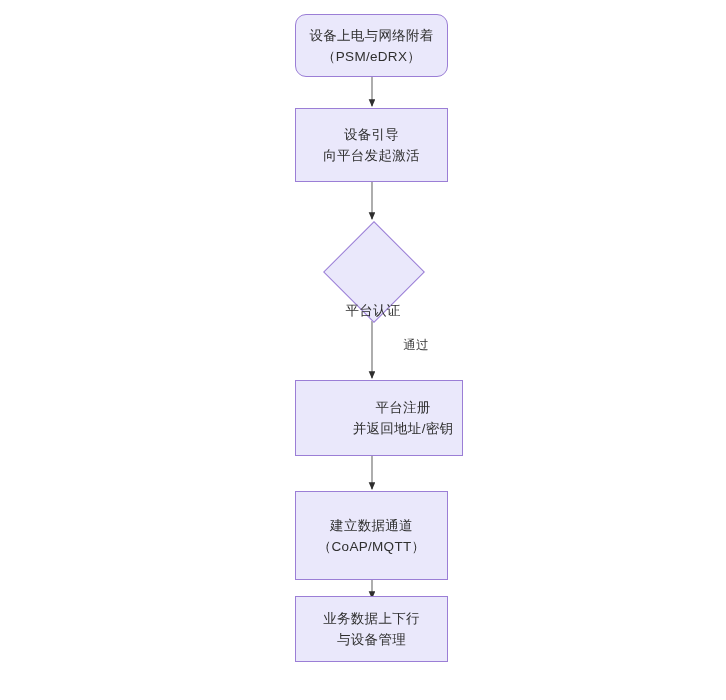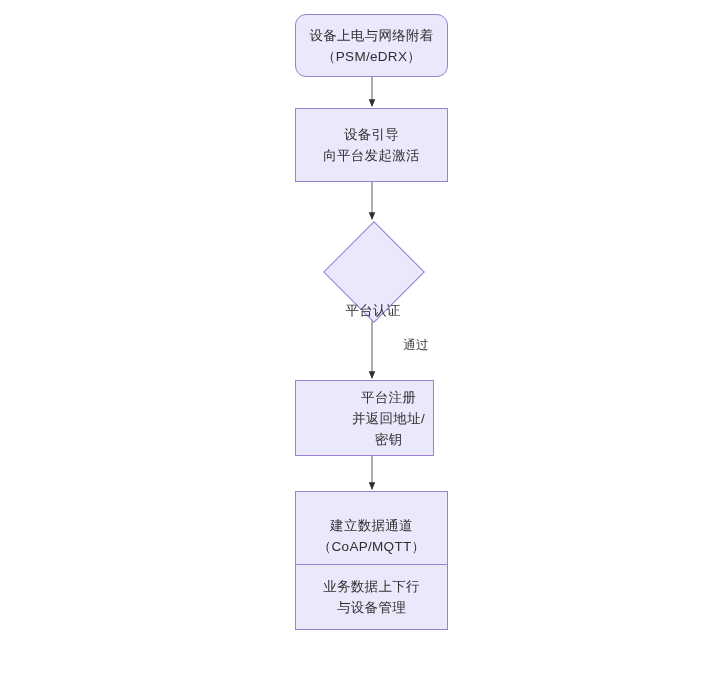--- a/index.html
+++ b/index.html
@@ -130,28 +130,28 @@
 
   <div class="node-decision" style="left:323px; top:221px; width:100px; height:100px;">
     <span class="diamond-shape"></span>
     <span class="node-text">平台认证</span>
   </div>
 
   <div class="edge-label" style="left:372px; top:336px;margin-left:44px;">
     <span>通过</span>
   </div>
 
-  <div class="node" style="left:295px; top:380px; width:139px; height:76px;padding-left:48px;">
+  <div class="node" style="left:295px; top:380px; width:168px; height:76px;padding-left:48px;">
     <span class="node-text">平台注册
 并返回地址/密钥</span>
   </div>
 
   <div class="node" style="left:295px; top:491px; width:153px; height:89px;">
     <span class="node-text">建立数据通道
 （CoAP/MQTT）</span>
   </div>
 
-  <div class="node" style="left:295px; top:564px; width:153px; height:66px;">
+  <div class="node" style="left:295px; top:596px; width:153px; height:66px;">
     <span class="node-text">业务数据上下行
 与设备管理</span>
   </div>
 
 </div>
 
 </body></html>

